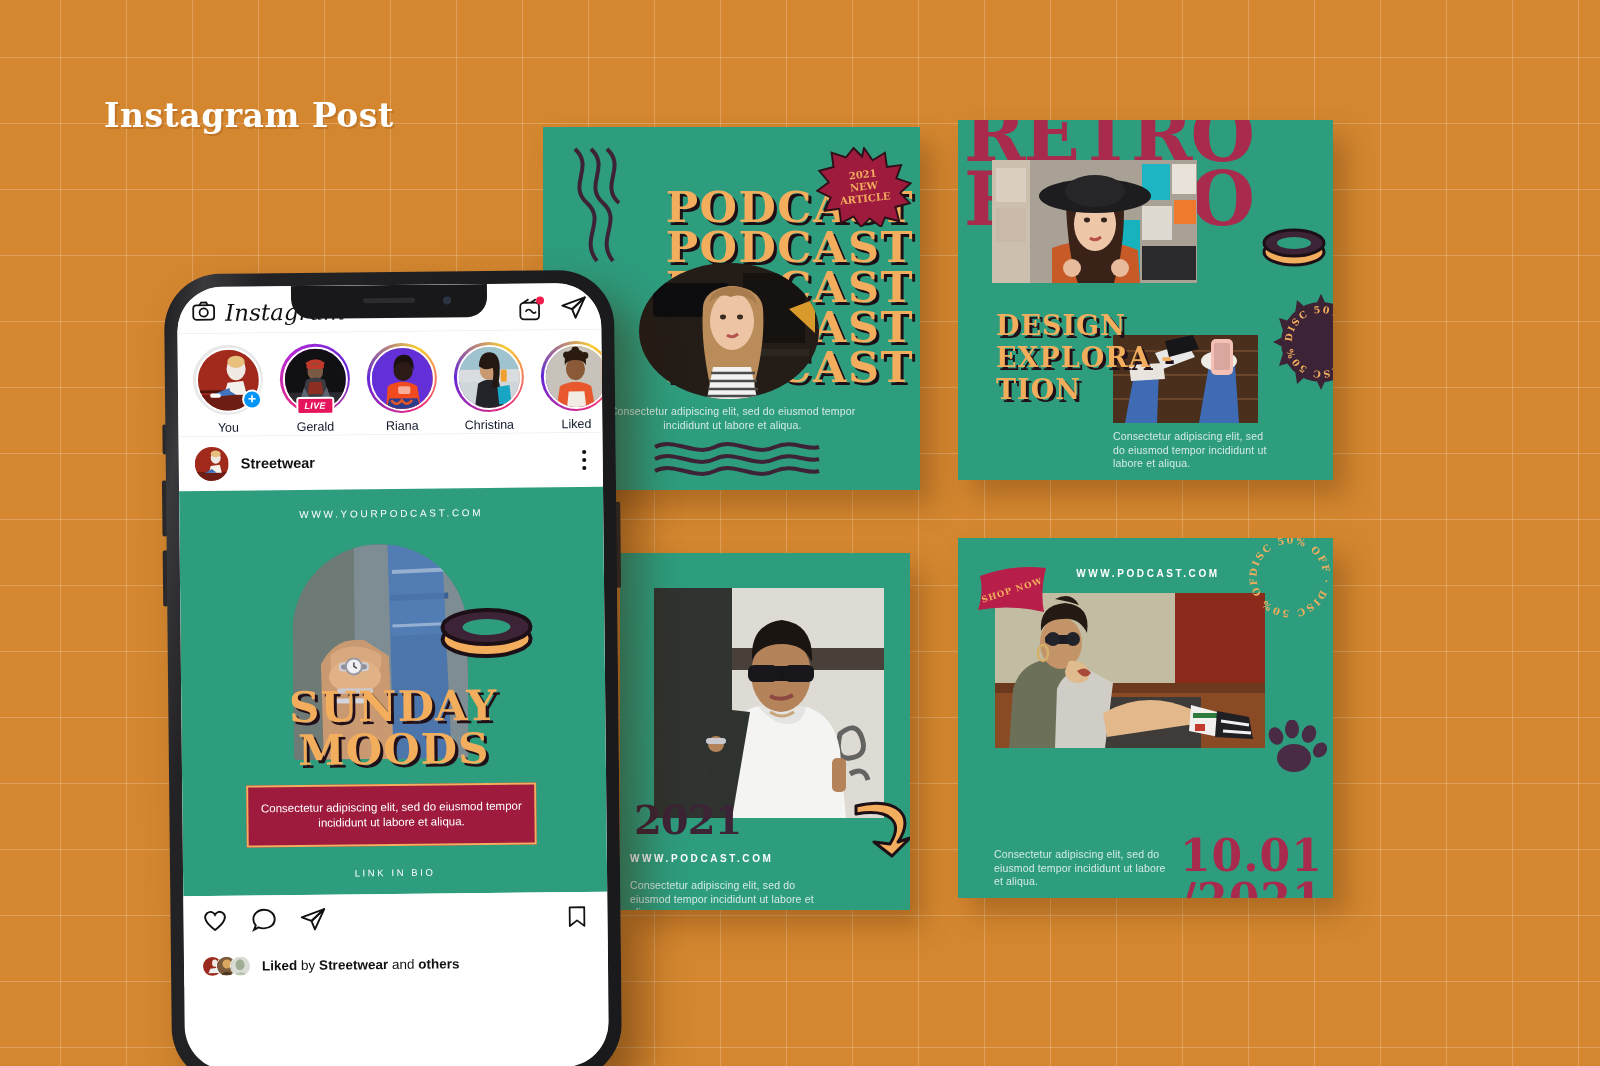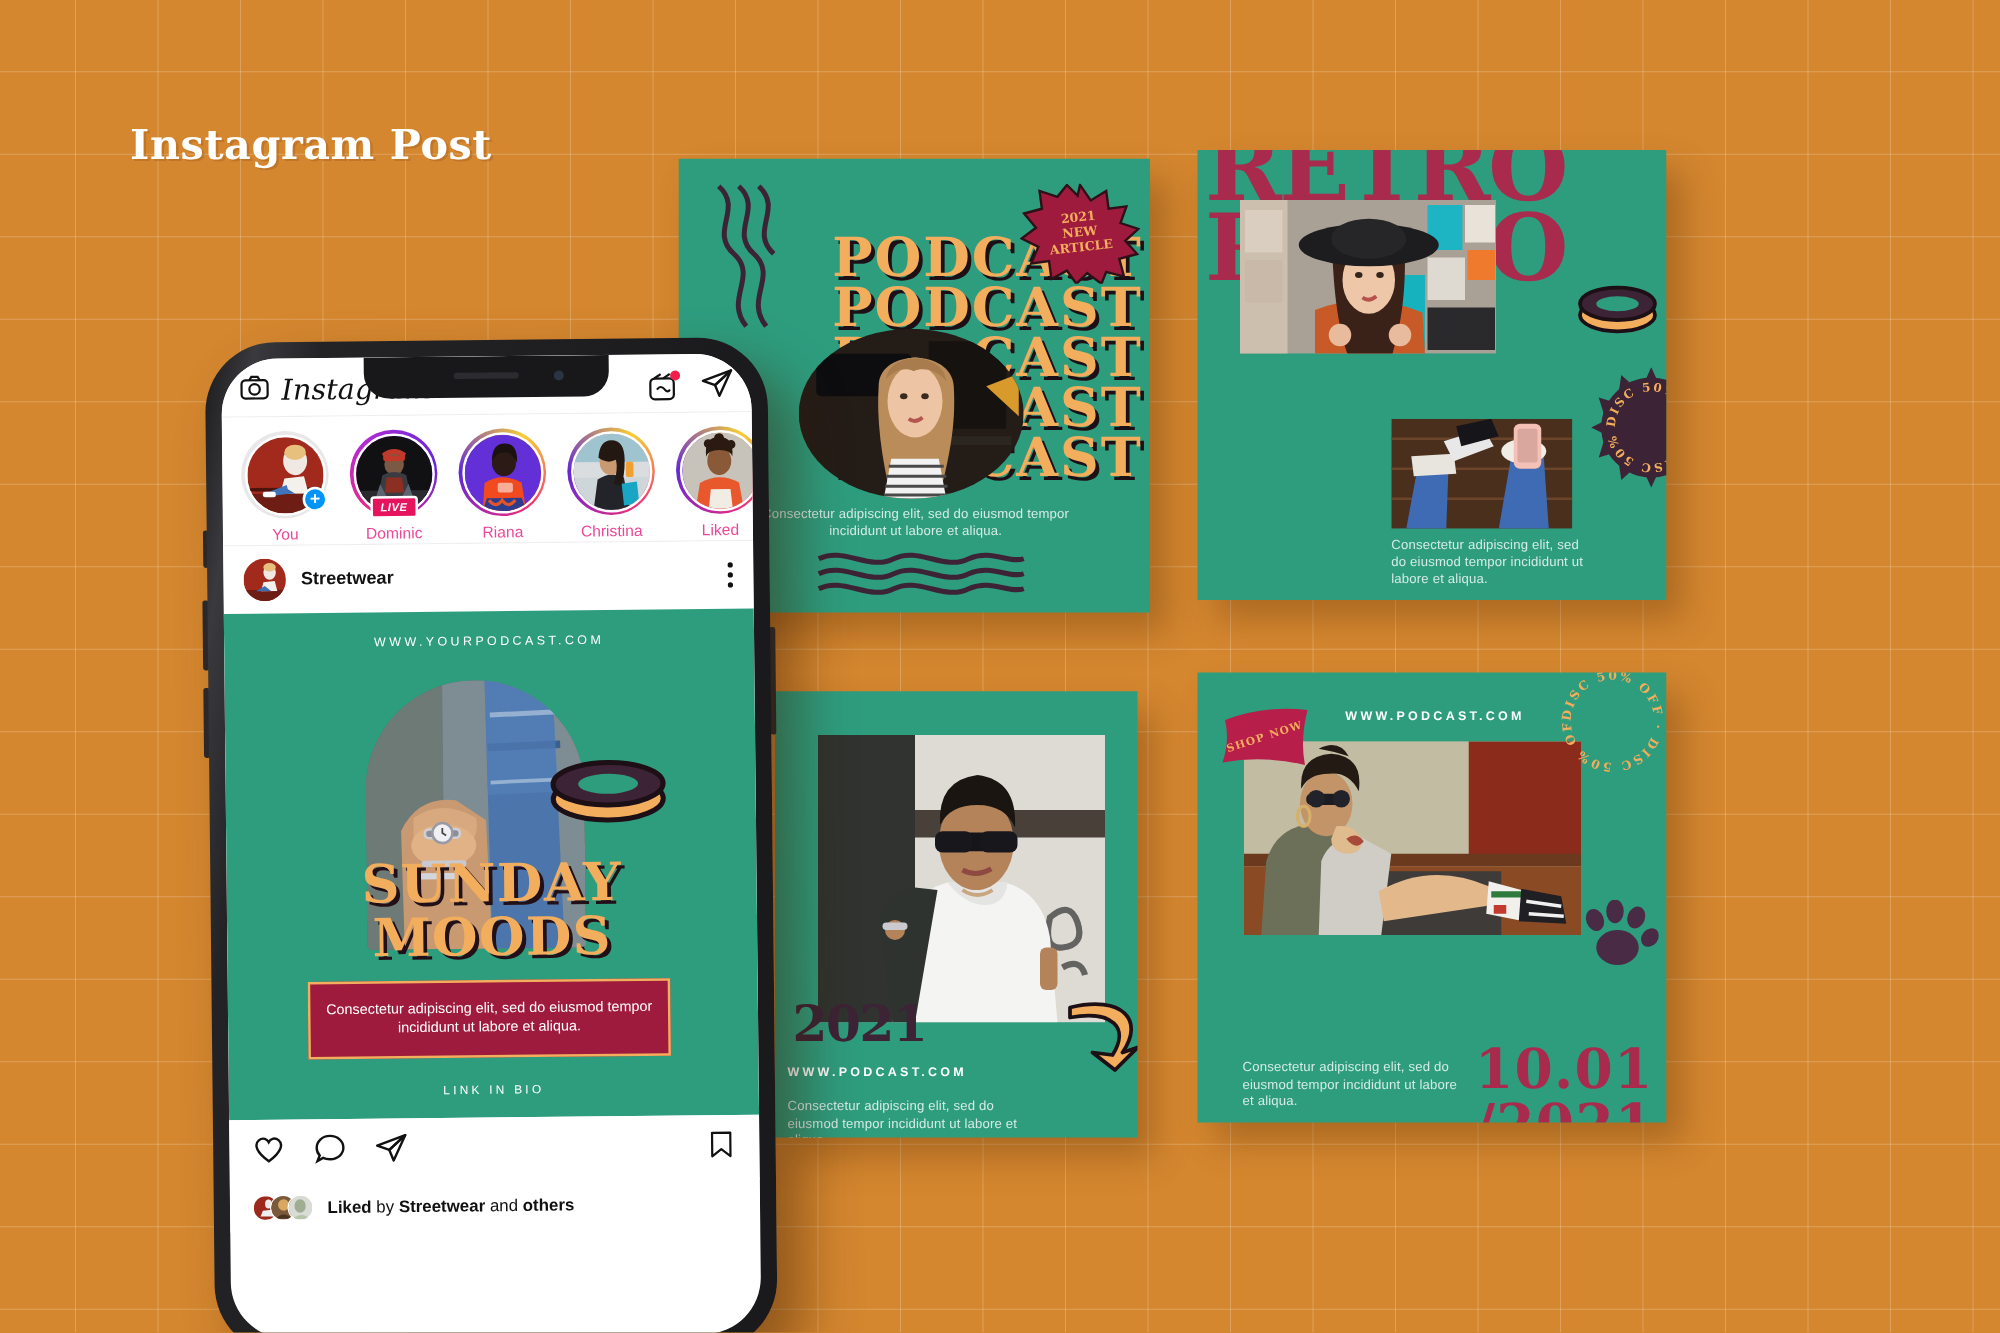--- a/index.html
+++ b/index.html
@@ -279,21 +279,21 @@
   }
   .ring.grad { background: conic-gradient(from 30deg,#f9ce34,#ee2a7b,#6228d7,#f9ce34); }
   .ring.plain { background: #e8e8e8; }
   .ring.live { background: conic-gradient(from 200deg,#ee2a7b,#b12ad6,#6228d7,#ee2a7b); }
   .ring-inner {
     width: 100%; height: 100%; border-radius: 50%;
     border: 2.5px solid #fff;
     overflow: hidden; position: relative;
   }
   .story-name {
-    font-size: 12.5px; color: #ec4899; margin-top: 6px;
+    font-size: 12.5px; color: #0f172a; margin-top: 6px;
     white-space: nowrap; overflow: hidden;
   }
   .plus {
     position: absolute; right: 2px; bottom: 26px;
     width: 20px; height: 20px; border-radius: 50%;
     background: #0095f6; border: 2.5px solid #fff;
     color: #fff; font-size: 14px; font-weight: bold;
     line-height: 15px; text-align: center;
   }
   .live-tag {
@@ -481,20 +481,25 @@
       <ellipse cx="95" cy="60" rx="3" ry="2.4" fill="#33241c"></ellipse>
       <ellipse cx="112" cy="60" rx="3" ry="2.4" fill="#33241c"></ellipse>
       <path d="M98 78 Q103 82 109 77" stroke="#b8514c" stroke-width="3" fill="none"></path>
       <ellipse cx="103" cy="36" rx="56" ry="17" fill="#1d1d1f"></ellipse>
       <ellipse cx="103" cy="31" rx="30" ry="16" fill="#262628"></ellipse>
       <circle cx="80" cy="108" r="9" fill="#e7bb9c"></circle>
       <circle cx="128" cy="108" r="9" fill="#e7bb9c"></circle>
     </svg>
   </div>
 
+  <div id="retro-title" class="slab">
+    <div>DESIGN</div>
+    <div>EXPLORA -</div>
+    <div>TION</div>
+  </div>
 
   <div id="retro-img2">
     <svg class="ph" viewBox="0 0 145 88" preserveAspectRatio="xMidYMid slice">
       <rect width="145" height="88" fill="#4a2f1c"></rect>
       <g stroke="#6b452a" stroke-width="2">
         <path d="M0 16 H145"></path>
           <path d="M0 40 H145"></path>
           <path d="M0 64 H145"></path>
       </g>
       <path d="M12 88 L22 34 L46 34 L44 88 Z" fill="#3f6bb5"></path>
@@ -732,21 +737,21 @@
                 <path d="M26 21 q9 -9 18 0 l2 -5 q-11 -8 -22 0Z" fill="#c0392b"></path>
                 <rect x="25" y="18" width="20" height="5" rx="2" fill="#c0392b"></rect>
                 <path d="M20 56 L24 36 Q35 30 46 36 L50 56Z" fill="#3b3b42"></path>
                 <path d="M18 56 L22 44 L28 56Z" fill="#5b6470"></path>
                 <path d="M52 56 L48 44 L42 56Z" fill="#5b6470"></path>
                 <path d="M28 38 L42 38 L44 52 L26 52Z" fill="#8c2f22"></path>
               </svg>
             </div>
           </div>
           <div class="live-tag">LIVE</div>
-          <div class="story-name">Dominic</div>
+          <div class="story-name">Gerald</div>
         </div>
 
         <div class="story">
           <div class="ring grad">
             <div class="ring-inner">
               <svg class="ph" viewBox="0 0 70 70" preserveAspectRatio="xMidYMid slice">
                 <rect width="70" height="70" fill="#6330d8"></rect>
                 <path d="M16 70 L18 44 Q34 34 52 44 L56 70Z" fill="#f04a1e"></path>
                 <path d="M20 58 L52 58 L56 70 L16 70Z" fill="#2d3c8c"></path>
                 <path d="M22 60 q6 8 12 0 q6 8 12 0" stroke="#e0552a" stroke-width="3" fill="none"></path>

